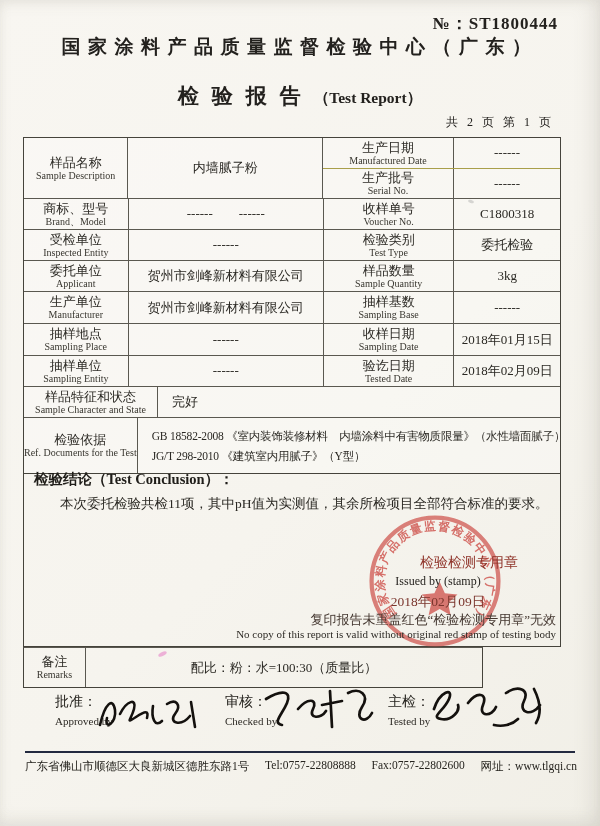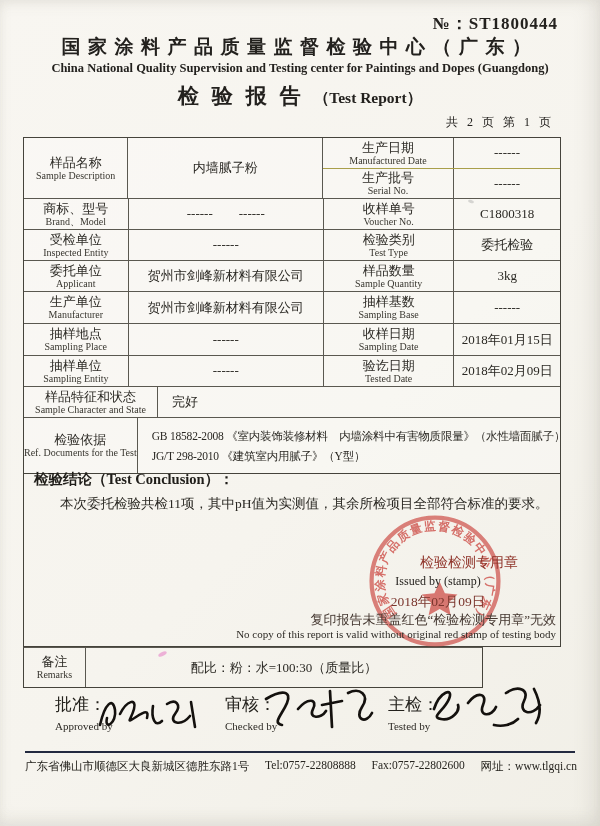--- a/index.html
+++ b/index.html
@@ -61,39 +61,38 @@
   .remarks-row{
     position:absolute;left:23px;top:647px;width:460px;height:41px;
     border:1.5px solid #45433b;border-top:1px solid #5a5850;box-sizing:border-box;
     display:flex;
   }
   .remarks-row .rlabel{width:62px;border-right:1px solid #5a5850;}
   .remarks-row .rvalue{flex:1;}
   
   .signatures{position:absolute;left:0;top:693px;width:600px;height:64px;}
   .sig-g{position:absolute;top:0;}
-  .sig-cn{font-size:17px;color:#23211c;}
+  .sig-cn{font-size:14px;color:#23211c;}
   .sig-en{font-size:11px;color:#2e2b26;margin-top:4px;}
   .sig-svg{position:absolute;}
   
   .footer-line{position:absolute;left:25px;top:751px;width:550px;height:0;border-top:2.2px solid #232a40;}
   .footer{position:absolute;left:25px;top:759px;width:552px;display:flex;justify-content:space-between;font-size:11.5px;color:#26241f;white-space:nowrap;gap:6px;}
   
   .artifact{position:absolute;border-radius:50%;pointer-events:none;}
   .a1{left:158px;top:652px;width:9px;height:4px;background:rgba(226,96,186,.45);transform:rotate(-25deg);}
   .a2{left:468px;top:200px;width:6px;height:3px;background:rgba(150,150,150,.35);transform:rotate(15deg);}
 </style>
 </head>
 <body>
 
 <div class="page">
 
   <div class="report-no">№：ST1800444</div>
   <div class="org-cn">国家涂料产品质量监督检验中心（广东）</div>
-  <div class="org-en">China National Quality Supervision and Testing center for Paintings and Dopes (Guangdong)</div>
   <div class="doc-title">
     <span class="t-cn">检验报告</span><span class="t-en">（Test Report）</span>
   </div>
   <div class="page-info">共 2 页 第 1 页</div>
 
   <div class="info-table">
 
     <div class="trow" style="height:60px">
       <div class="cell c1 lab vr">
         <div class="cn">样品名称</div>

